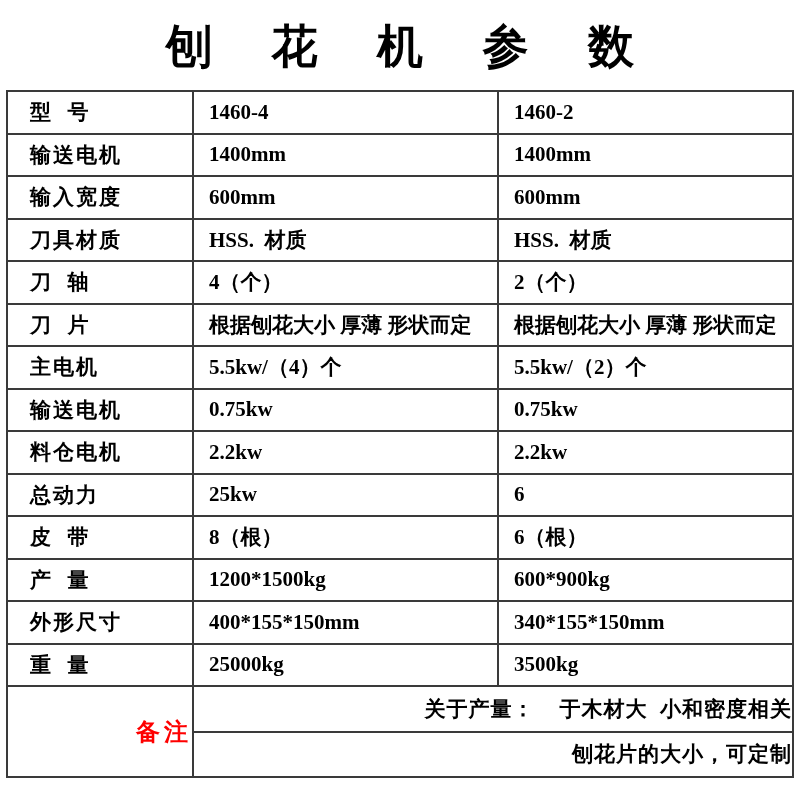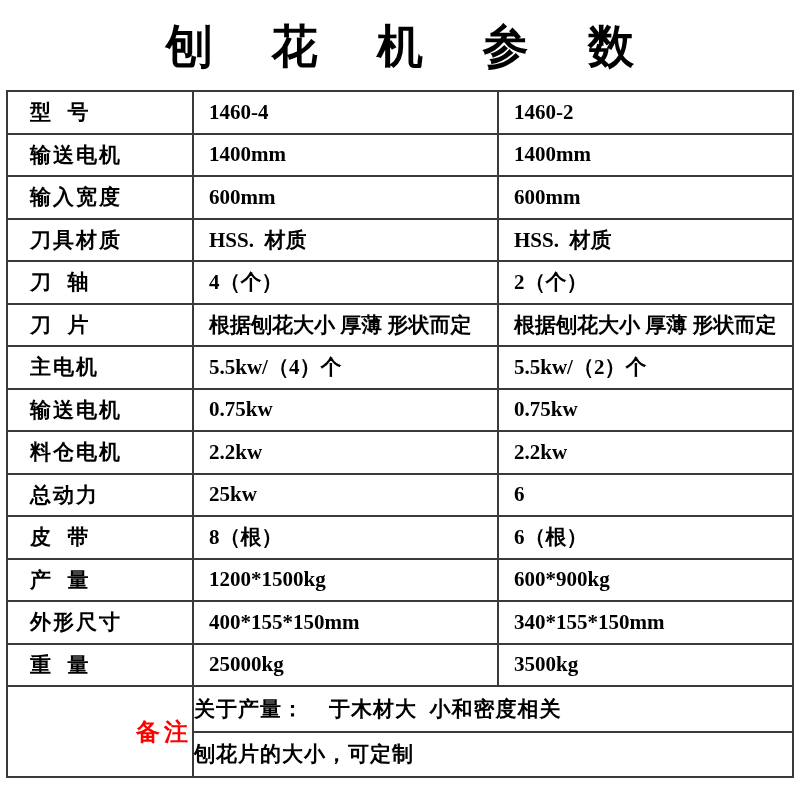--- a/index.html
+++ b/index.html
@@ -52,21 +52,21 @@
   }
   td.label { padding-left: 22px; letter-spacing: 2px; }
   td.val   { padding-left: 15px; border-radius: 16px; }
   td.remark-label {
     text-align: right;
     color: var(--remark, #fe0000);
     font-size: 24px;
     letter-spacing: 4px;
   }
   td.note {
-    text-align: left;
+    text-align: right;
     height: 43.5px;
     letter-spacing: 1px;
   }
   .footer-line {
     position: absolute;
     left: 6px;
     right: 2px;
     top: 794px;
     height: 2px;
     background: #d9d9d9;

